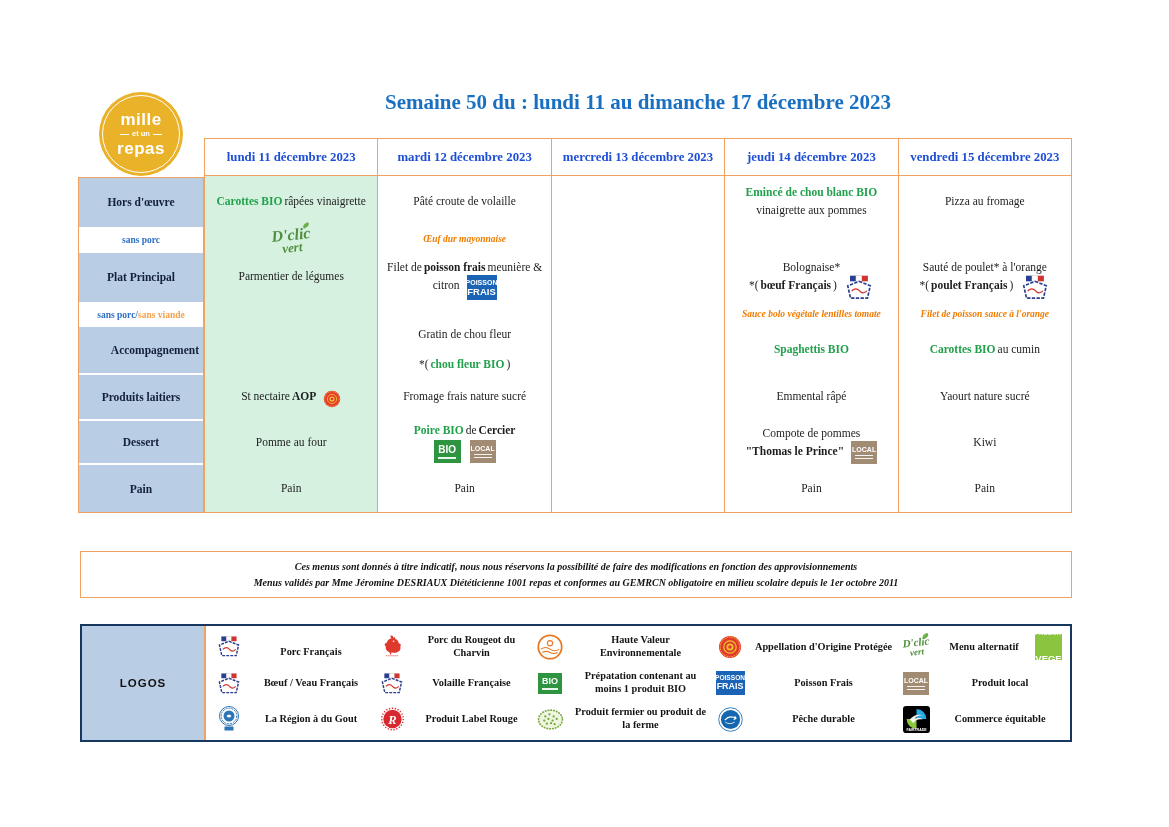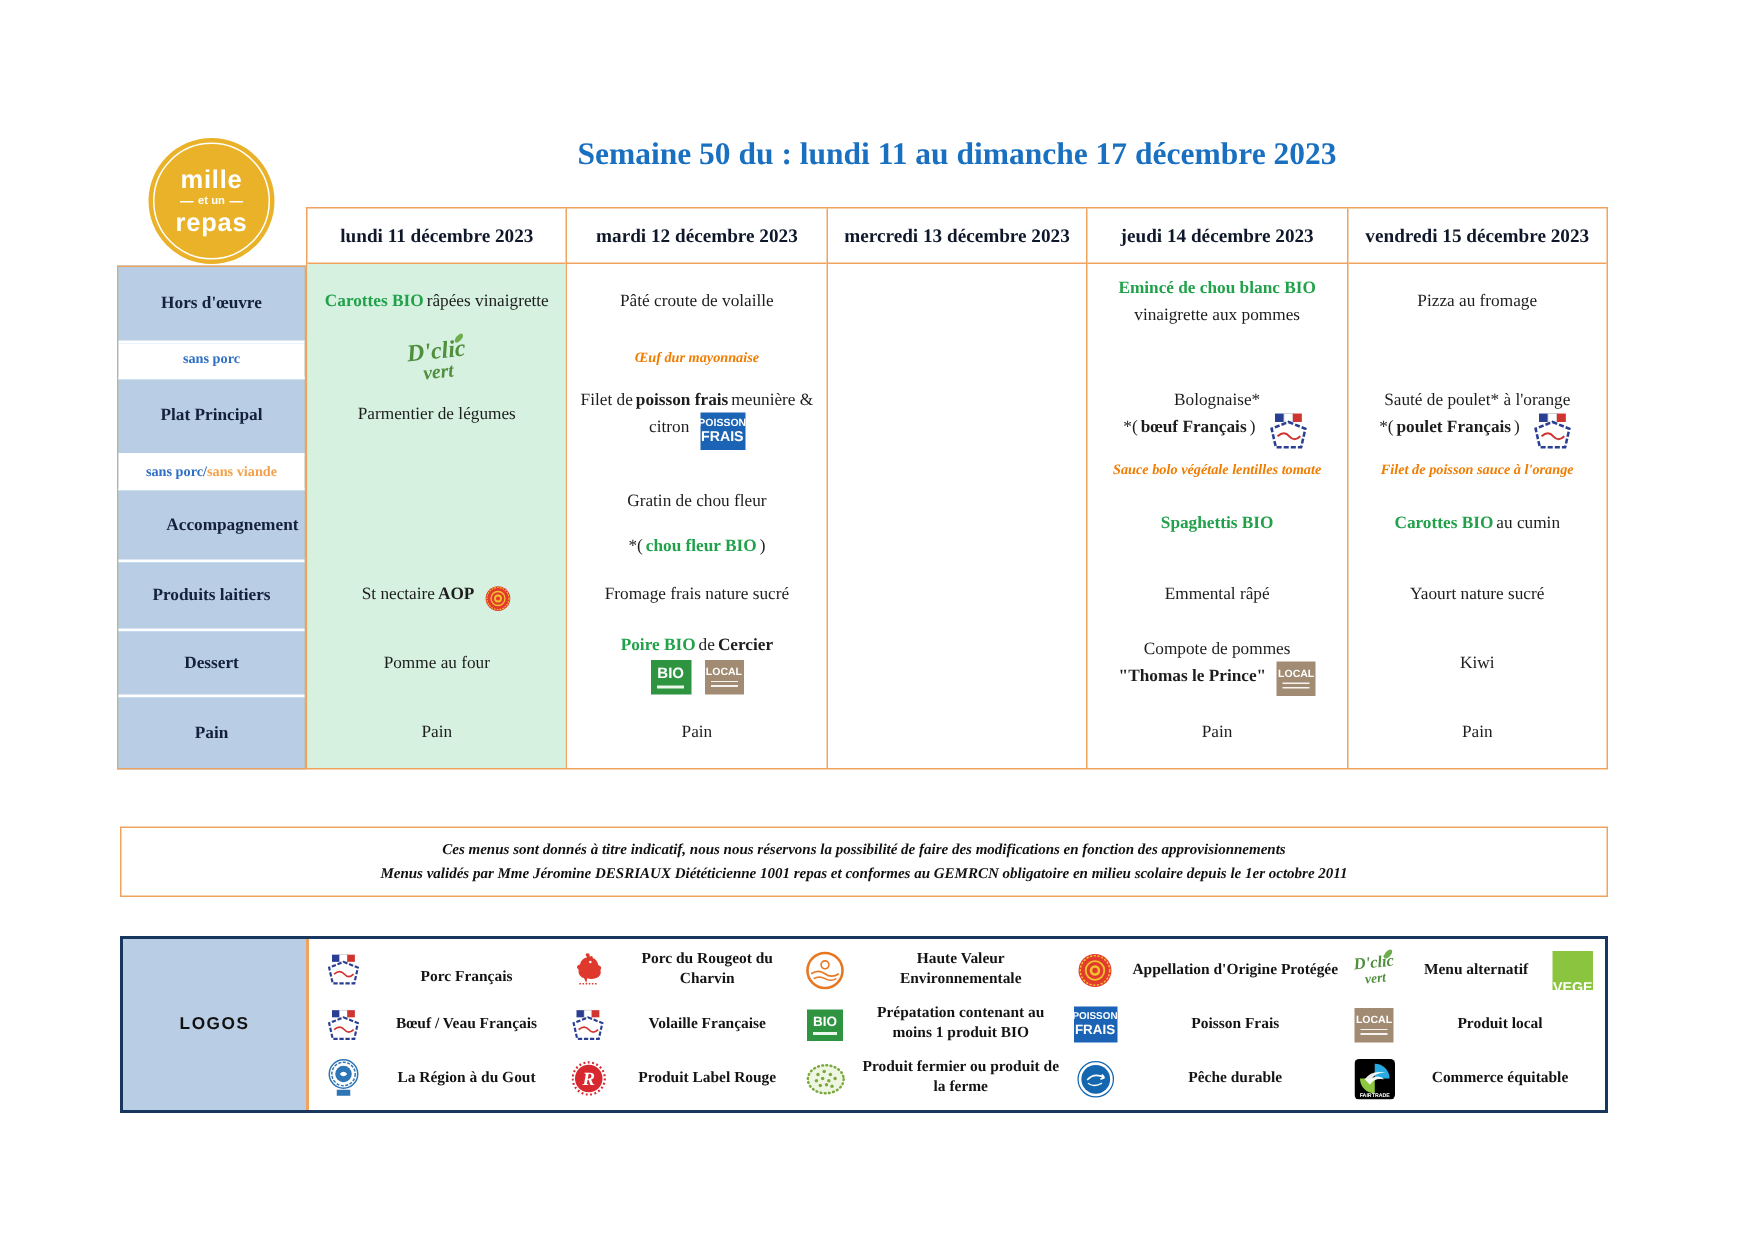--- a/index.html
+++ b/index.html
@@ -13,34 +13,34 @@
   .brand-inner { text-align:center; color:#fff; font-family:"Liberation Sans",sans-serif; line-height:1; }
   .brand-l1,.brand-l3 { font-size:17px; font-weight:bold; letter-spacing:0.5px; }
   .brand-l2 { font-size:7.5px; font-weight:bold; margin:2px 0; display:flex; align-items:center; justify-content:center; gap:3px; }
   .brand-l2 .dash { width:9px; height:1px; background:#fff; display:inline-block; }
 
   .title { position:absolute; left:204px; top:90px; width:868px; margin:0; text-align:center;
     font-size:21px; font-weight:bold; color:#1a70c0; }
 
   
   .left-col { position:absolute; left:78px; top:177px; width:126px; height:336px;
-    border:1.5px solid #f0a35e; background:#7dd3fc; display:flex; flex-direction:column; }
+    border:1.5px solid #f0a35e; background:#a3a3a3; display:flex; flex-direction:column; }
   .left-cell { display:flex; align-items:center; justify-content:center; text-align:center;
     border-bottom:2px solid #fff; padding:0 4px; }
   .left-cell:last-child { border-bottom:none; }
   .left-cell.main { background:#b9cde4; font-weight:bold; font-size:11.5px; color:#14203c; }
   .left-cell.sub  { background:#fff; font-weight:bold; font-size:9.5px; }
 
   
   .days { position:absolute; left:204px; top:138px; width:868px; height:375px;
     border:1.5px solid #f0a35e; display:flex; background:#fff; }
   .day-col { flex:1 1 0; display:flex; flex-direction:column; border-right:1.5px solid #f0a35e; min-width:0; }
   .day-col:last-child { border-right:none; }
   .day-head { height:37.5px; border-bottom:1.5px solid #f0a35e; display:flex; align-items:center;
-    justify-content:center; color:#0f172a; font-weight:bold; font-size:12.8px; }
+    justify-content:center; color:#1d4ed8; font-weight:bold; font-size:12.8px; }
   .day-body { flex:1; display:flex; flex-direction:column; }
   .day-col.tint .day-body { background:#d6f1e0; }
   .rowslot { display:flex; flex-direction:column; justify-content:center; align-items:center;
     text-align:center; font-size:11.5px; color:#1d1d1d; overflow:visible; padding:0 3px; }
   .line { display:flex; align-items:center; justify-content:center; flex-wrap:wrap; gap:2px; line-height:1.55; min-height:17px; }
   .line.icons-line { gap:9px; min-height:22px; margin-top:1px; }
   .b { font-weight:bold; }
   .i { font-style:italic; }
   .small { font-size:9.5px; }
   .c-green { color:#22a14b; font-weight:bold; }

